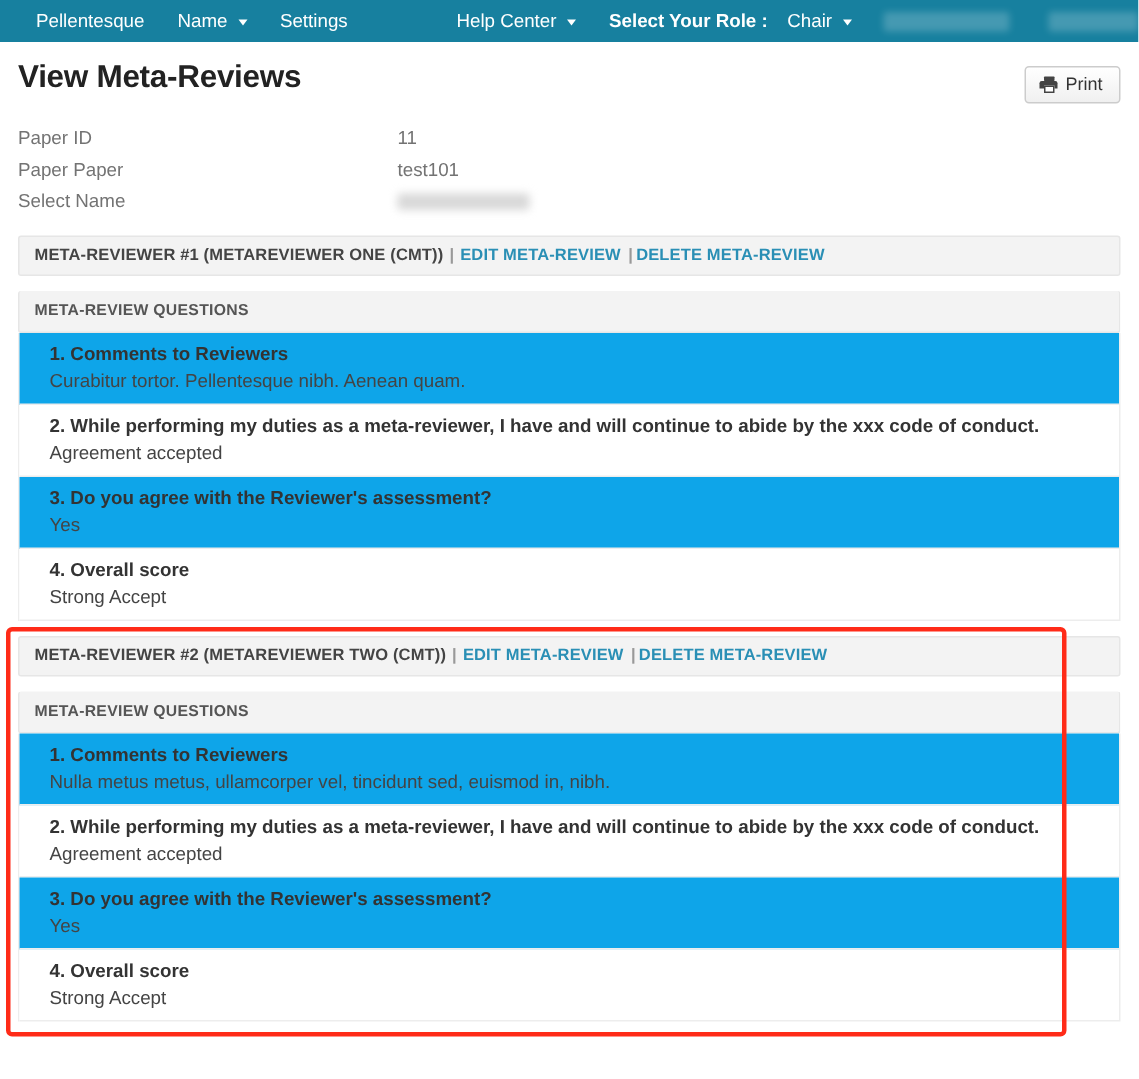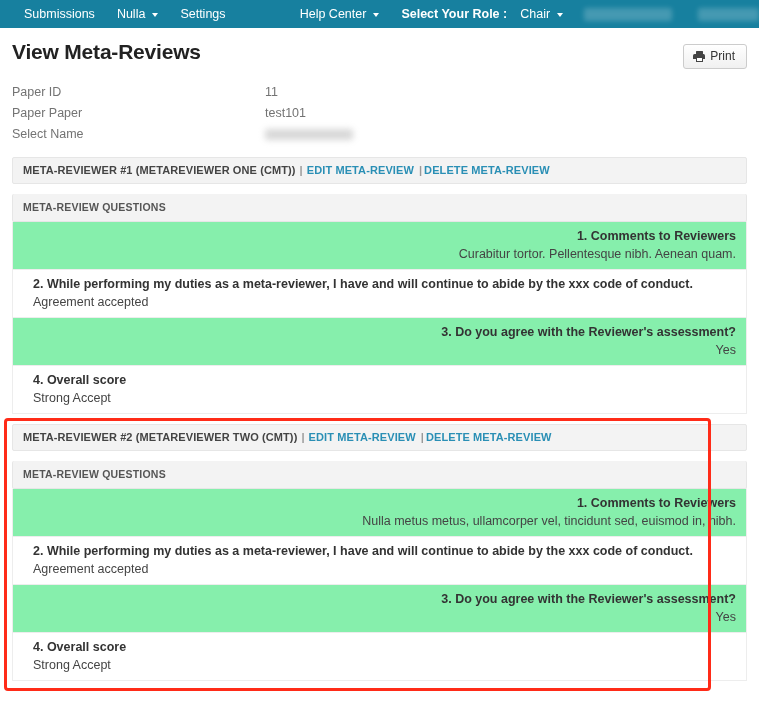--- a/index.html
+++ b/index.html
@@ -165,21 +165,21 @@
     color: #555555;
     letter-spacing: 0.2px;
   }
 
   .qa-list { border-left: 1px solid #ededed; border-right: 1px solid #ededed; }
   .qa-item {
     padding: 6px 10px 6px 20px;
     border-bottom: 1px solid #ededed;
     background: #ffffff;
   }
-  .qa-item.alt { background: #86efac; text-align: right; }
+  .qa-item.alt { background: #0ea5e9; }
   .qa-q {
     font-size: 12.5px;
     font-weight: bold;
     color: #333333;
     line-height: 17px;
   }
   .qa-a {
     font-size: 12.5px;
     color: #444444;
     line-height: 17px;
@@ -193,24 +193,24 @@
     border-radius: 4px;
     pointer-events: none;
     z-index: 5;
   }
 </style>
 </head>
 <body>
 
 <div class="navbar">
   <a class="nav-item first">
-    <span>Submissions</span>
+    <span>Pellentesque</span>
   </a>
   <a class="nav-item">
-    <span>Nulla</span>
+    <span>Name</span>
     <span class="caret"></span>
   </a>
   <a class="nav-item">
     <span>Settings</span>
   </a>
 
   <span class="nav-gap"></span>
 
   <a class="nav-item">
     <span>Help Center</span>

